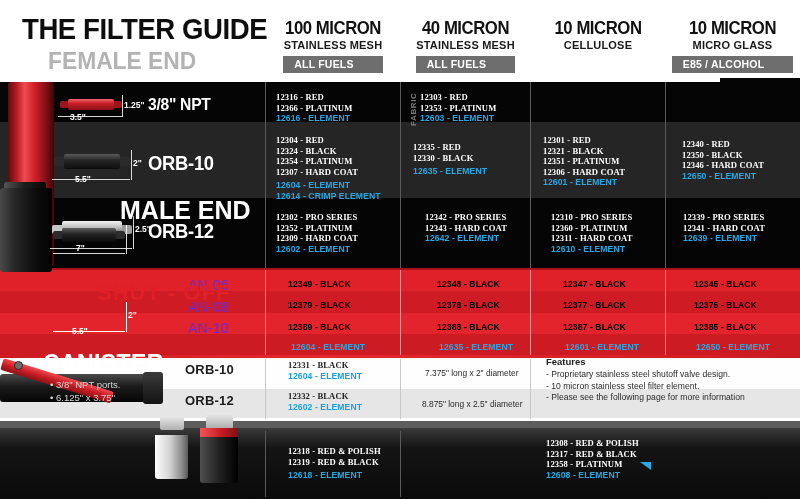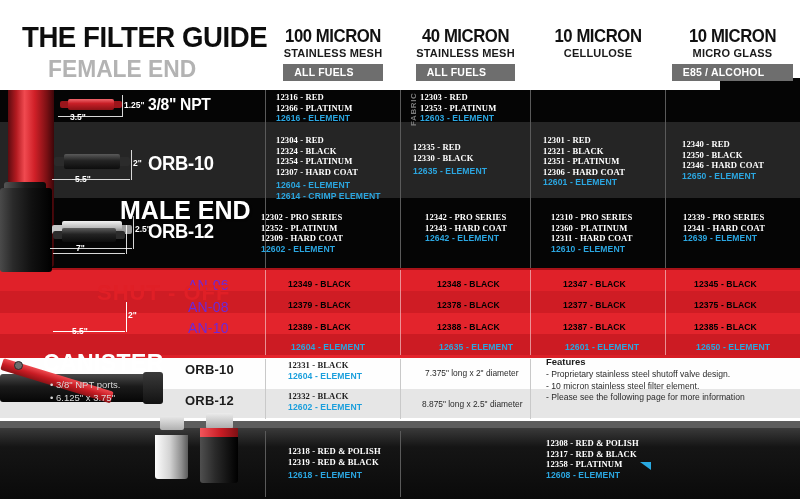--- a/index.html
+++ b/index.html
@@ -6,21 +6,21 @@
   html,body { background:#fff; }
   body {
     width:800px; height:499px;
     font-family:"Liberation Sans", sans-serif;
     overflow:hidden;
     position:relative;
   }
   .page { position:relative; width:800px; height:499px; background:#fff; }
 
   
-  .header { position:absolute; left:0; top:12px; width:720px; height:78px; background:#fff; z-index:5;}
+  .header { position:absolute; left:0; top:4px; width:720px; height:78px; background:#fff; z-index:5;}
   .title-main {
     position:absolute; left:22px; top:8px;
     font-family:"Liberation Sans", sans-serif;
     font-weight:bold; font-size:30px; color:#0d0d0d;
     letter-spacing:-0.5px; transform:scaleX(0.92); transform-origin:left top;
   }
   .title-sub {
     position:absolute; left:48px; top:43px;
     font-weight:bold; font-size:24px; color:#b3b3b3;
     letter-spacing:0px; transform:scaleX(0.95); transform-origin:left top;
@@ -379,21 +379,21 @@
     <span class="pn">12306 - HARD COAT</span>
     <span class="el">12601 - ELEMENT</span>
   </div>
   <div class="cell" style="left:682px; top:139px;">
     <span class="pn">12340 - RED</span>
     <span class="pn">12350 - BLACK</span>
     <span class="pn">12346 - HARD COAT</span>
     <span class="el">12650 - ELEMENT</span>
   </div>
 
-  <div class="cell" style="left:261px; top:212px;">
+  <div class="cell" style="left:276px; top:212px;">
     <span class="pn">12302 - PRO SERIES</span>
     <span class="pn">12352 - PLATINUM</span>
     <span class="pn">12309 - HARD COAT</span>
     <span class="el">12602 - ELEMENT</span>
   </div>
   <div class="cell" style="left:425px; top:212px;">
     <span class="pn">12342 - PRO SERIES</span>
     <span class="pn">12343 - HARD COAT</span>
     <span class="el">12642 - ELEMENT</span>
   </div>

